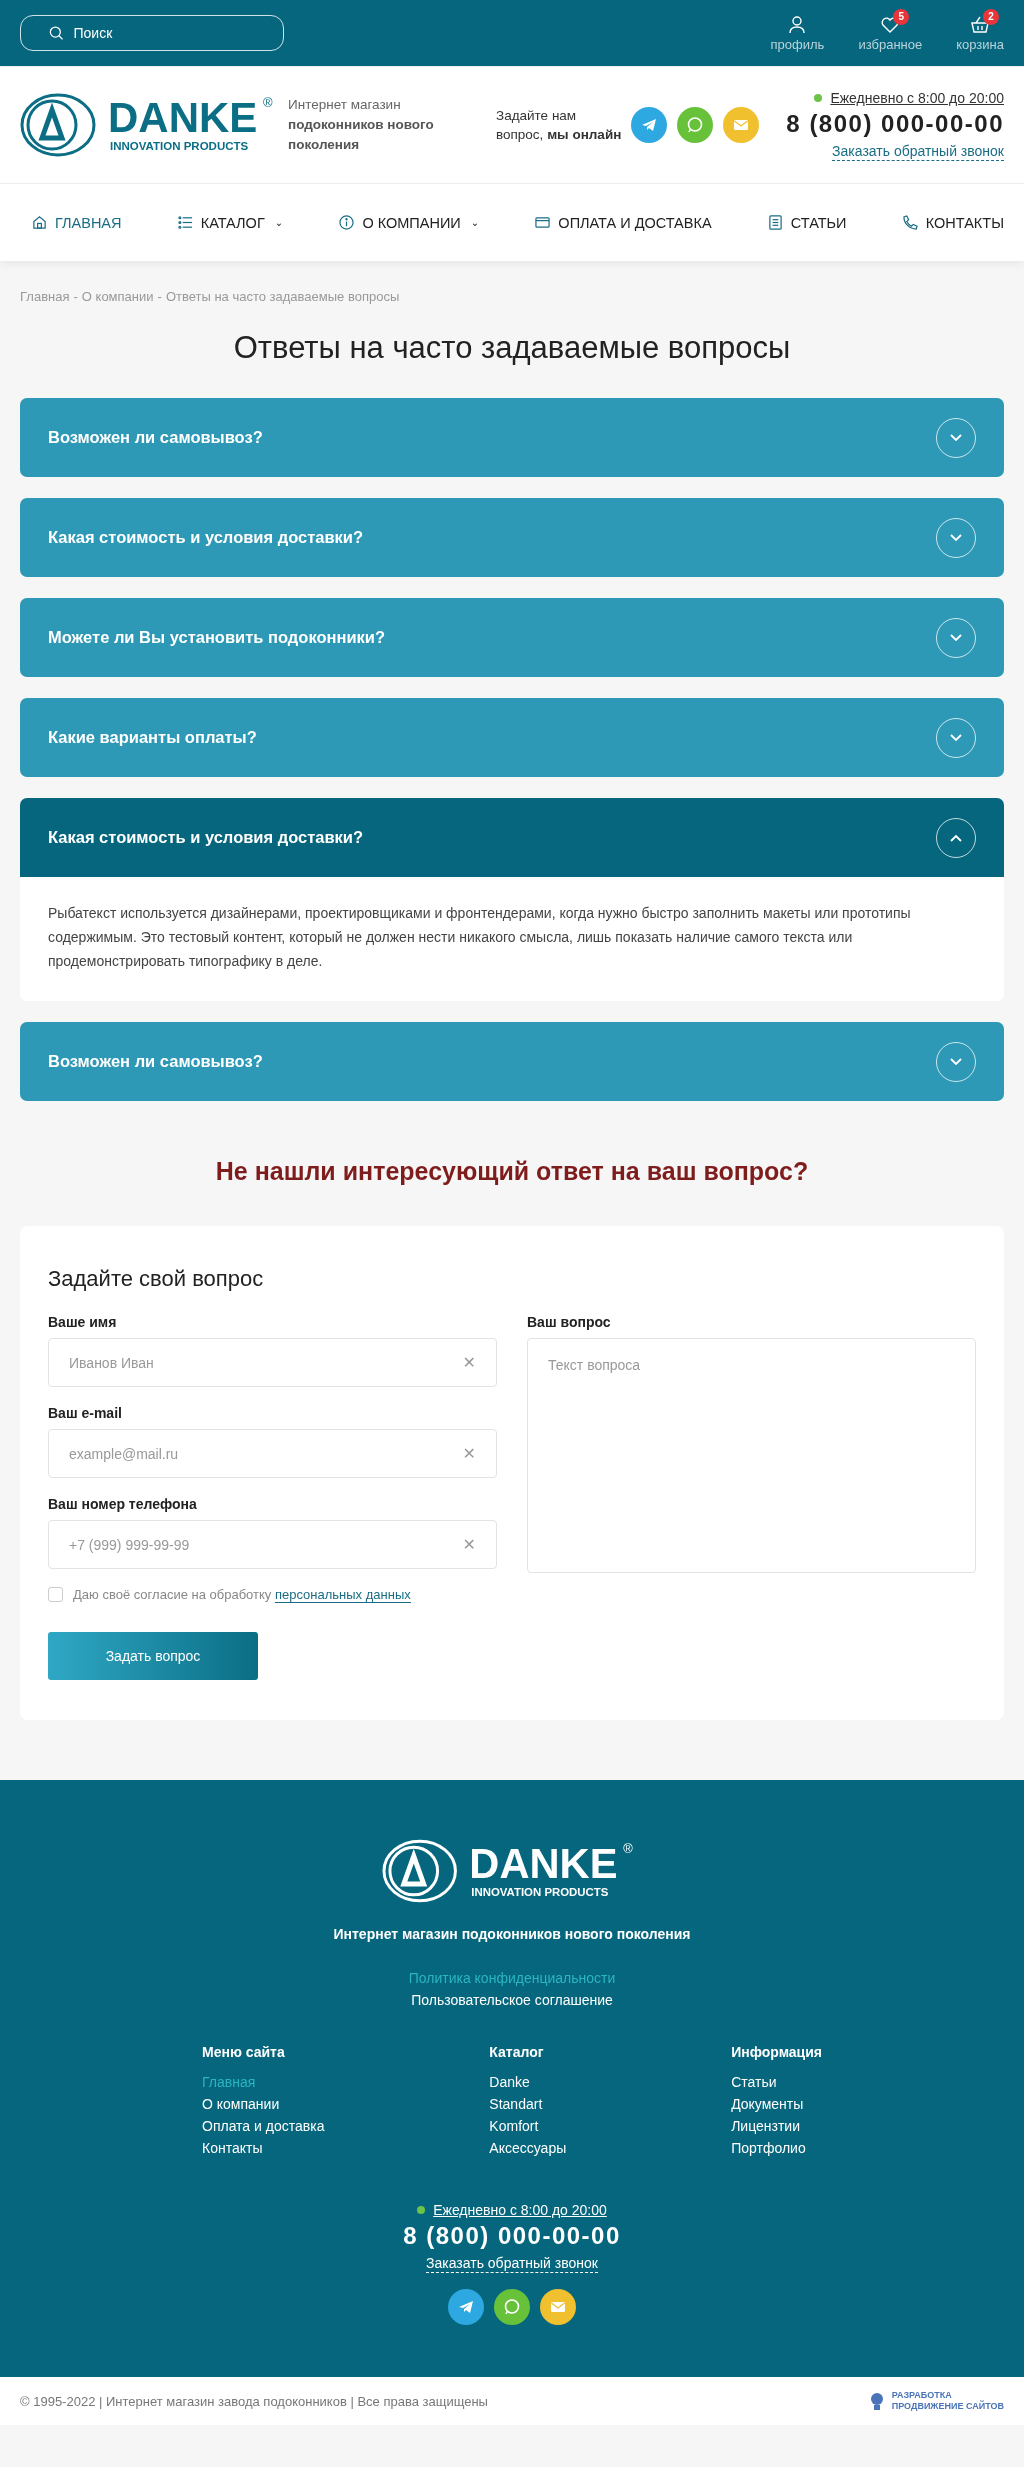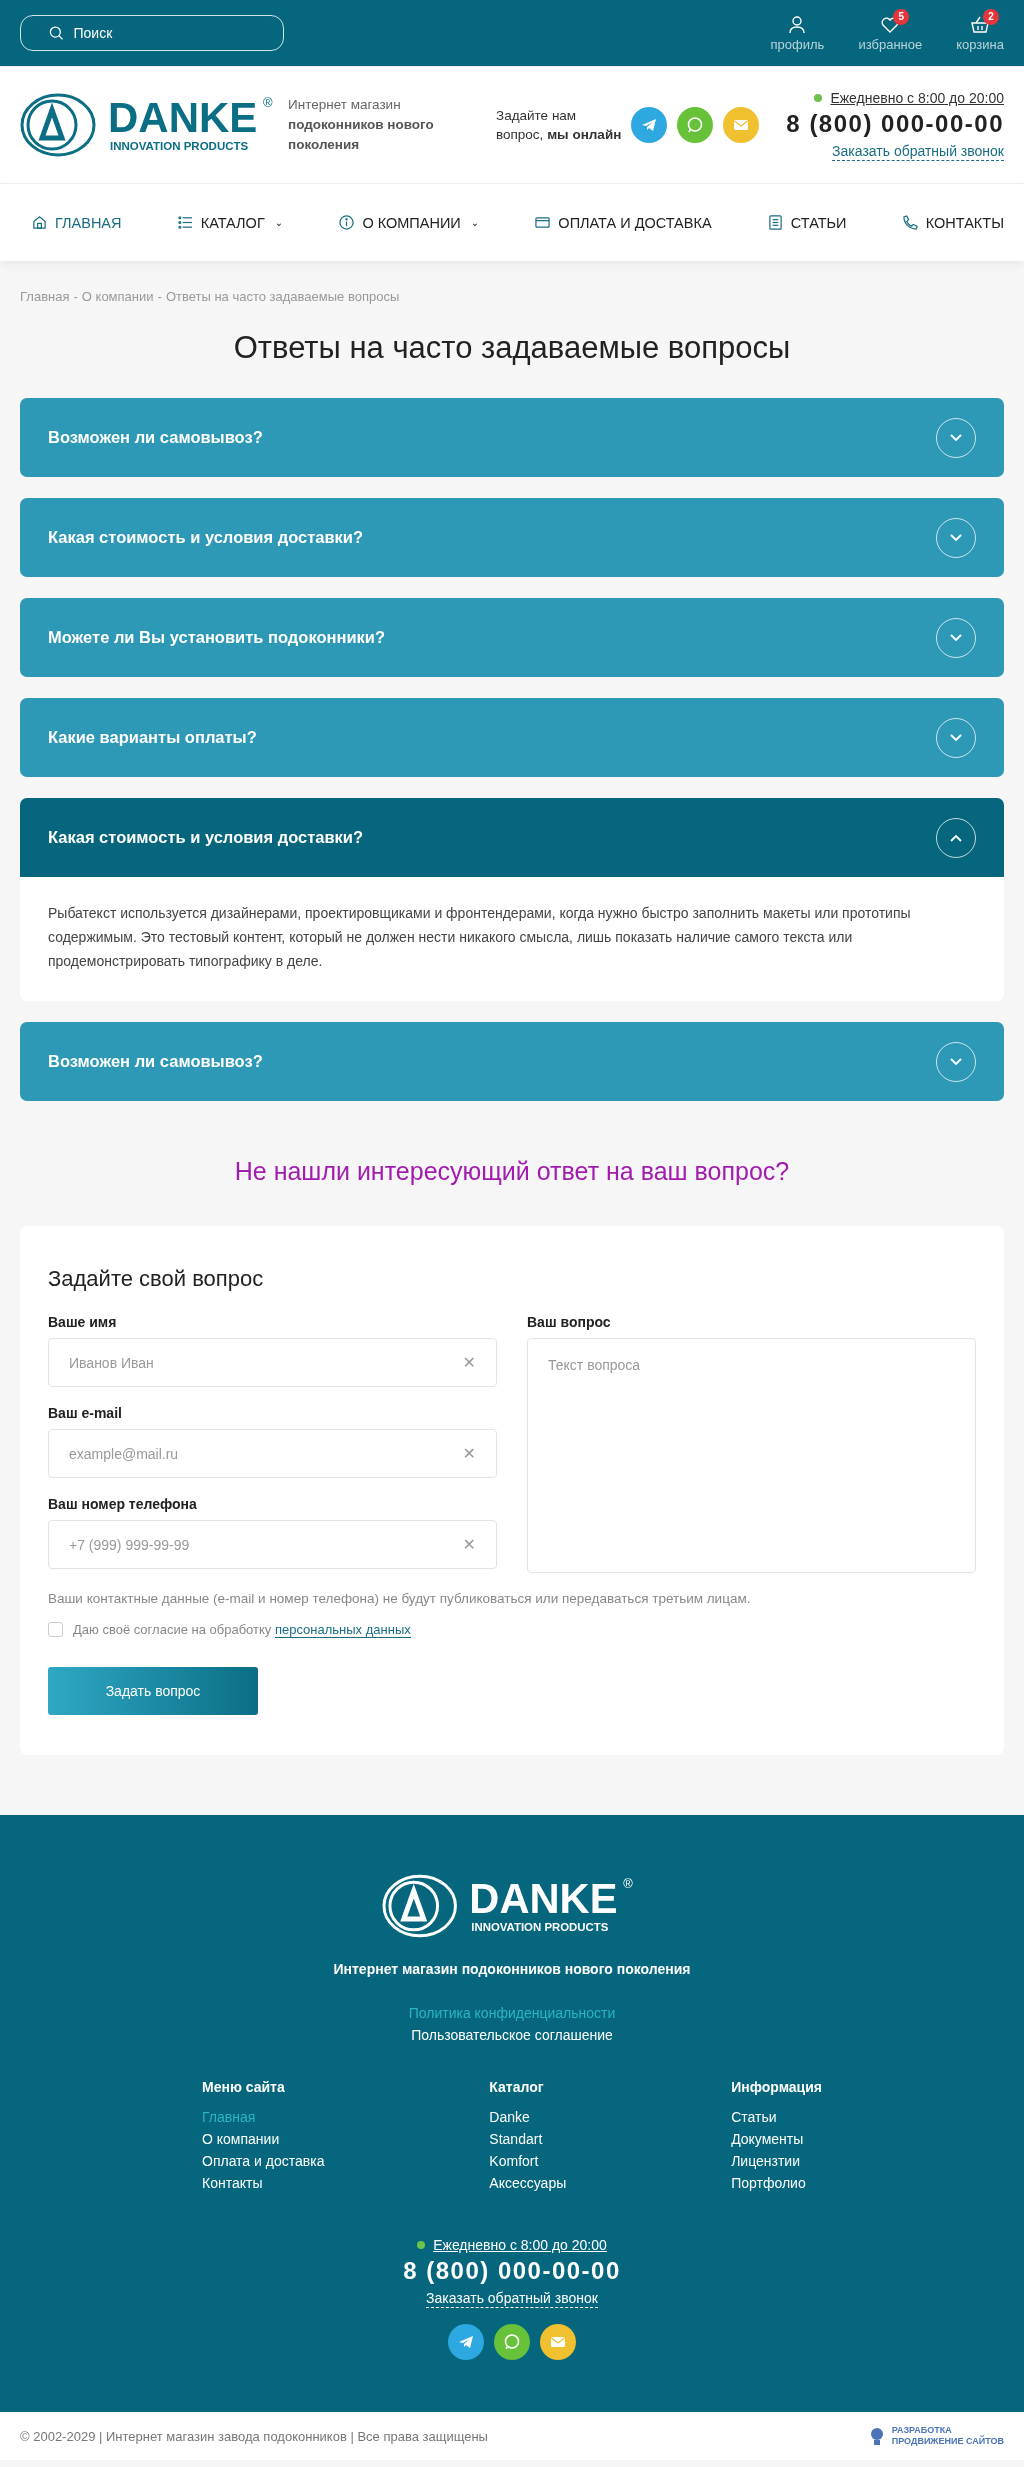--- a/index.html
+++ b/index.html
@@ -46,21 +46,21 @@
 
   
   .faq { padding: 0 20px; }
   .acc { border-radius: 7px; margin-bottom: 21px; overflow: hidden; }
   .acc-head { height: 79px; background: #2d99b6; display: flex; align-items: center; justify-content: space-between; padding: 0 28px; color: #fff; font-size: 16.5px; font-weight: bold; cursor: pointer; }
   .acc.open .acc-head { background: #05667d; }
   .acc-btn { width: 40px; height: 40px; border: 1px solid rgba(255,255,255,.75); border-radius: 50%; display: flex; align-items: center; justify-content: center; }
   .acc-btn svg { width: 12px; height: 8px; }
   .acc-body { background: #fff; padding: 24px 28px 28px; font-size: 14px; line-height: 24px; color: #444; }
 
-  h2 { text-align: center; font-size: 25px; font-weight: normal; color: #a21caf; margin: 56px 0 40px; }
+  h2 { text-align: center; font-size: 25px; font-weight: bold; color: #7f1d1d; margin: 56px 0 40px; }
 
   
   .form-card { background: #fff; margin: 0 20px; border-radius: 8px; padding: 40px 28px 40px; }
   .form-title { font-size: 22px; color: #222; margin-bottom: 22px; }
   .form-grid { display: flex; gap: 30px; }
   .col { flex: 1; }
   .field-label { font-size: 14px; font-weight: bold; color: #222; margin-bottom: 8px; }
   .field { height: 49px; border: 1px solid #e3e3e3; border-radius: 4px; display: flex; align-items: center; padding: 0 20px; margin-bottom: 18px; }
   .field input { flex: 1; border: none; outline: none; font-size: 14px; font-family: inherit; color: #333; }
   .field input::placeholder { color: #999; }
@@ -321,21 +321,20 @@
       <div class="field">
         <input placeholder="+7 (999) 999-99-99" style="">
         <span class="clear">✕</span>
       </div>
     </div>
     <div class="col">
       <div class="field-label">Ваш вопрос</div>
       <textarea class="textarea" placeholder="Текст вопроса" style=""></textarea>
     </div>
   </div>
-  <div class="notice">Ваши контактные данные (e-mail и номер телефона) не будут публиковаться или передаваться третьим лицам.</div>
   <div class="consent">
     <span class="checkbox"></span>
     <span><span>Даю своё согласие на обработку</span> <a>персональных данных</a></span>
   </div>
   <button class="submit">Задать вопрос</button>
 </div>
 
 <div class="footer">
   <a class="f-logo">
     <svg viewBox="0 0 262 70">
@@ -398,21 +397,21 @@
         <svg viewBox="0 0 18 18">
             <rect x="2" y="4" width="14" height="10" rx="1.5" fill="#fff"></rect>
             <path d="M2.5 5 9 10 15.5 5" fill="none" stroke="#f0c02e" stroke-width="1.3"></path>
           </svg>
       </a>
     </div>
   </div>
 </div>
 
 <div class="bottom">
-  <span>© 2002-2029 | Интернет магазин завода подоконников  | Все права защищены</span>
+  <span>© 1995-2022 | Интернет магазин завода подоконников  | Все права защищены</span>
   <a class="dev">
     <svg width="18" height="24" viewBox="0 0 18 24">
         <circle cx="9" cy="10" r="6" fill="#4b74b8"></circle>
         <rect x="6" y="16" width="6" height="5" fill="#4b74b8"></rect>
       </svg>
     <span><span>РАЗРАБОТКА</span><br><span>ПРОДВИЖЕНИЕ САЙТОВ</span></span>
   </a>
 </div>
 
 </body></html>

